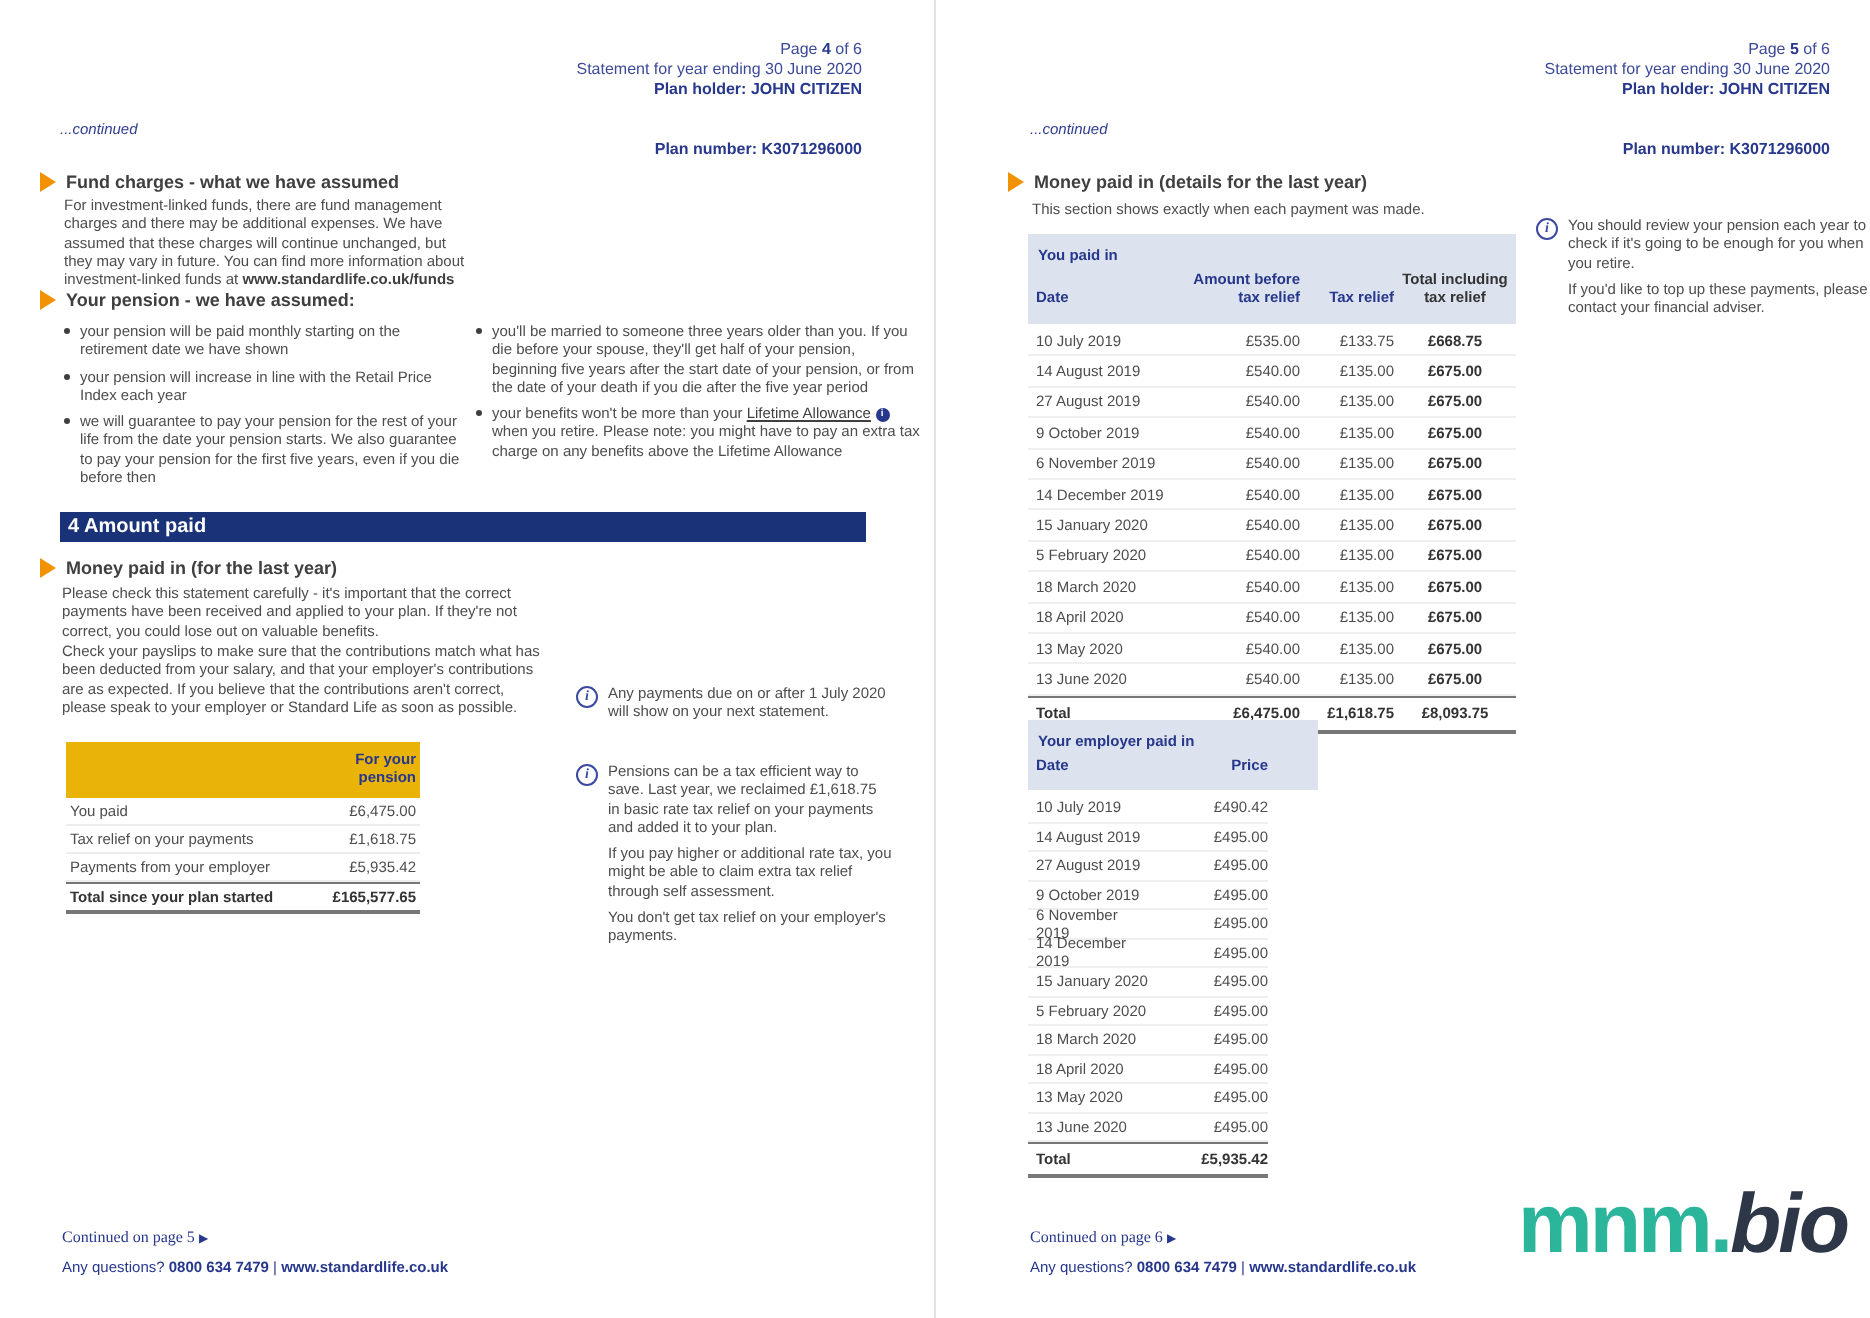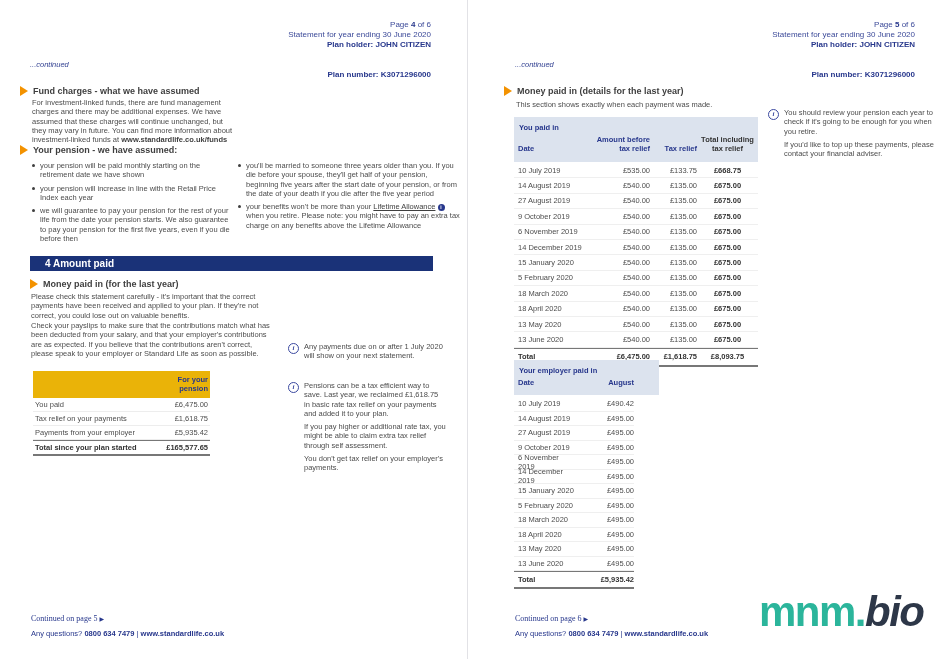--- a/index.html
+++ b/index.html
@@ -27,21 +27,21 @@
   
   ul.bullets{list-style:none;margin:0;padding:0;}
   ul.bullets li{position:relative;padding-left:9px;margin-bottom:4px;font-size:7.5px;line-height:9.3px;color:#4d4d4d;}
   ul.bullets li::before{content:"";position:absolute;left:1px;top:3px;width:3px;height:3px;border-radius:50%;background:#3f3f3f;}
   .u-link{color:#3f3f3f;text-decoration:underline;}
   .mini-info{display:inline-block;width:7px;height:7px;border-radius:50%;background:#27378c;color:#fff;
              font-size:5px;line-height:7px;text-align:center;font-weight:bold;vertical-align:middle;}
 
   
   .section-bar{position:absolute;left:30px;top:256px;width:403px;height:15px;background:#1a3278;color:#fff;
-               font-size:10px;font-weight:bold;line-height:15px;padding-left:15px;box-sizing:border-box;}
+               font-size:10px;font-weight:bold;line-height:15px;padding-left:4px;box-sizing:border-box;}
 
   
   .sum-table{position:absolute;left:33px;top:371px;width:177px;}
   .sum-band{background:#eab308;text-align:right;padding:4px 2px 3px 2px;}
   .sum-band span{display:inline-block;width:48px;font-size:7.5px;line-height:9px;font-weight:bold;color:#27378c;text-align:right;}
   .srow{display:flex;justify-content:space-between;align-items:center;height:13px;font-size:7.5px;
         padding:0 2px;border-bottom:1px solid #ededed;}
   .srow .val{text-align:right;}
   .srow.total{font-weight:bold;color:#333;border-top:1px solid #777;border-bottom:none;}
   .srow.grand{font-weight:bold;color:#333;border-top:1px solid #777;border-bottom:2px solid #777;}
@@ -113,21 +113,21 @@
         <li>your pension will increase in line with the Retail Price Index each year</li>
         <li>we will guarantee to pay your pension for the rest of your life from the date your pension starts. We also guarantee to pay your pension for the first five years, even if you die before then</li>
       </ul>
     <ul class="bullets p-abs" style="left:237px;top:161px;width:224px;">
       <li>you'll be married to someone three years older than you. If you die before your spouse, they'll get half of your pension, beginning five years after the start date of your pension, or from the date of your death if you die after the five year period</li>
       <li><span>your benefits won't be more than your </span><span class="u-link">Lifetime Allowance</span> <span class="mini-info">i</span><span> when you retire. Please note: you might have to pay an extra tax charge on any benefits above the Lifetime Allowance</span></li>
     </ul>
 
     <div class="section-bar">4 Amount paid</div>
 
-    <div class="sec-h" style="left:30px;top:279px;">
+    <div class="sec-h" style="left:20px;top:279px;">
       <span class="tri-orange"></span>
       <span>Money paid in (for the last year)</span>
     </div>
     <div class="body-txt p-abs" style="left:31px;top:292px;width:240px;">Please check this statement carefully - it's important that the correct payments have been received and applied to your plan. If they're not correct, you could lose out on valuable benefits.</div>
     <div class="body-txt p-abs" style="left:31px;top:321px;width:244px;">Check your payslips to make sure that the contributions match what has been deducted from your salary, and that your employer's contributions are as expected. If you believe that the contributions aren't correct, please speak to your employer or Standard Life as soon as possible.</div>
 
     <div class="sum-table">
       <div class="sum-band"><span>For your pension</span></div>
       <div>
 
@@ -297,21 +297,21 @@
       <div class="note-body">
         <p>You should review your pension each year to check if it's going to be enough for you when you retire.</p>
         <p>If you'd like to top up these payments, please contact your financial adviser.</p>
       </div>
     </div>
 
     <div class="panel" style="left:30px;top:360px;width:145px;height:35px;">
       <div class="panel-title">Your employer paid in</div>
       <div class="phead">
         <span class="ed">Date</span>
-        <span class="ea">August</span>
+        <span class="ea">Price</span>
       </div>
     </div>
     <div class="rows" style="left:30px;top:397px;width:120px;">
       <div>
 
           <div class="erow">
             <span class="ed">10 July 2019</span>
             <span class="ea">£490.42</span>
           </div>
 

